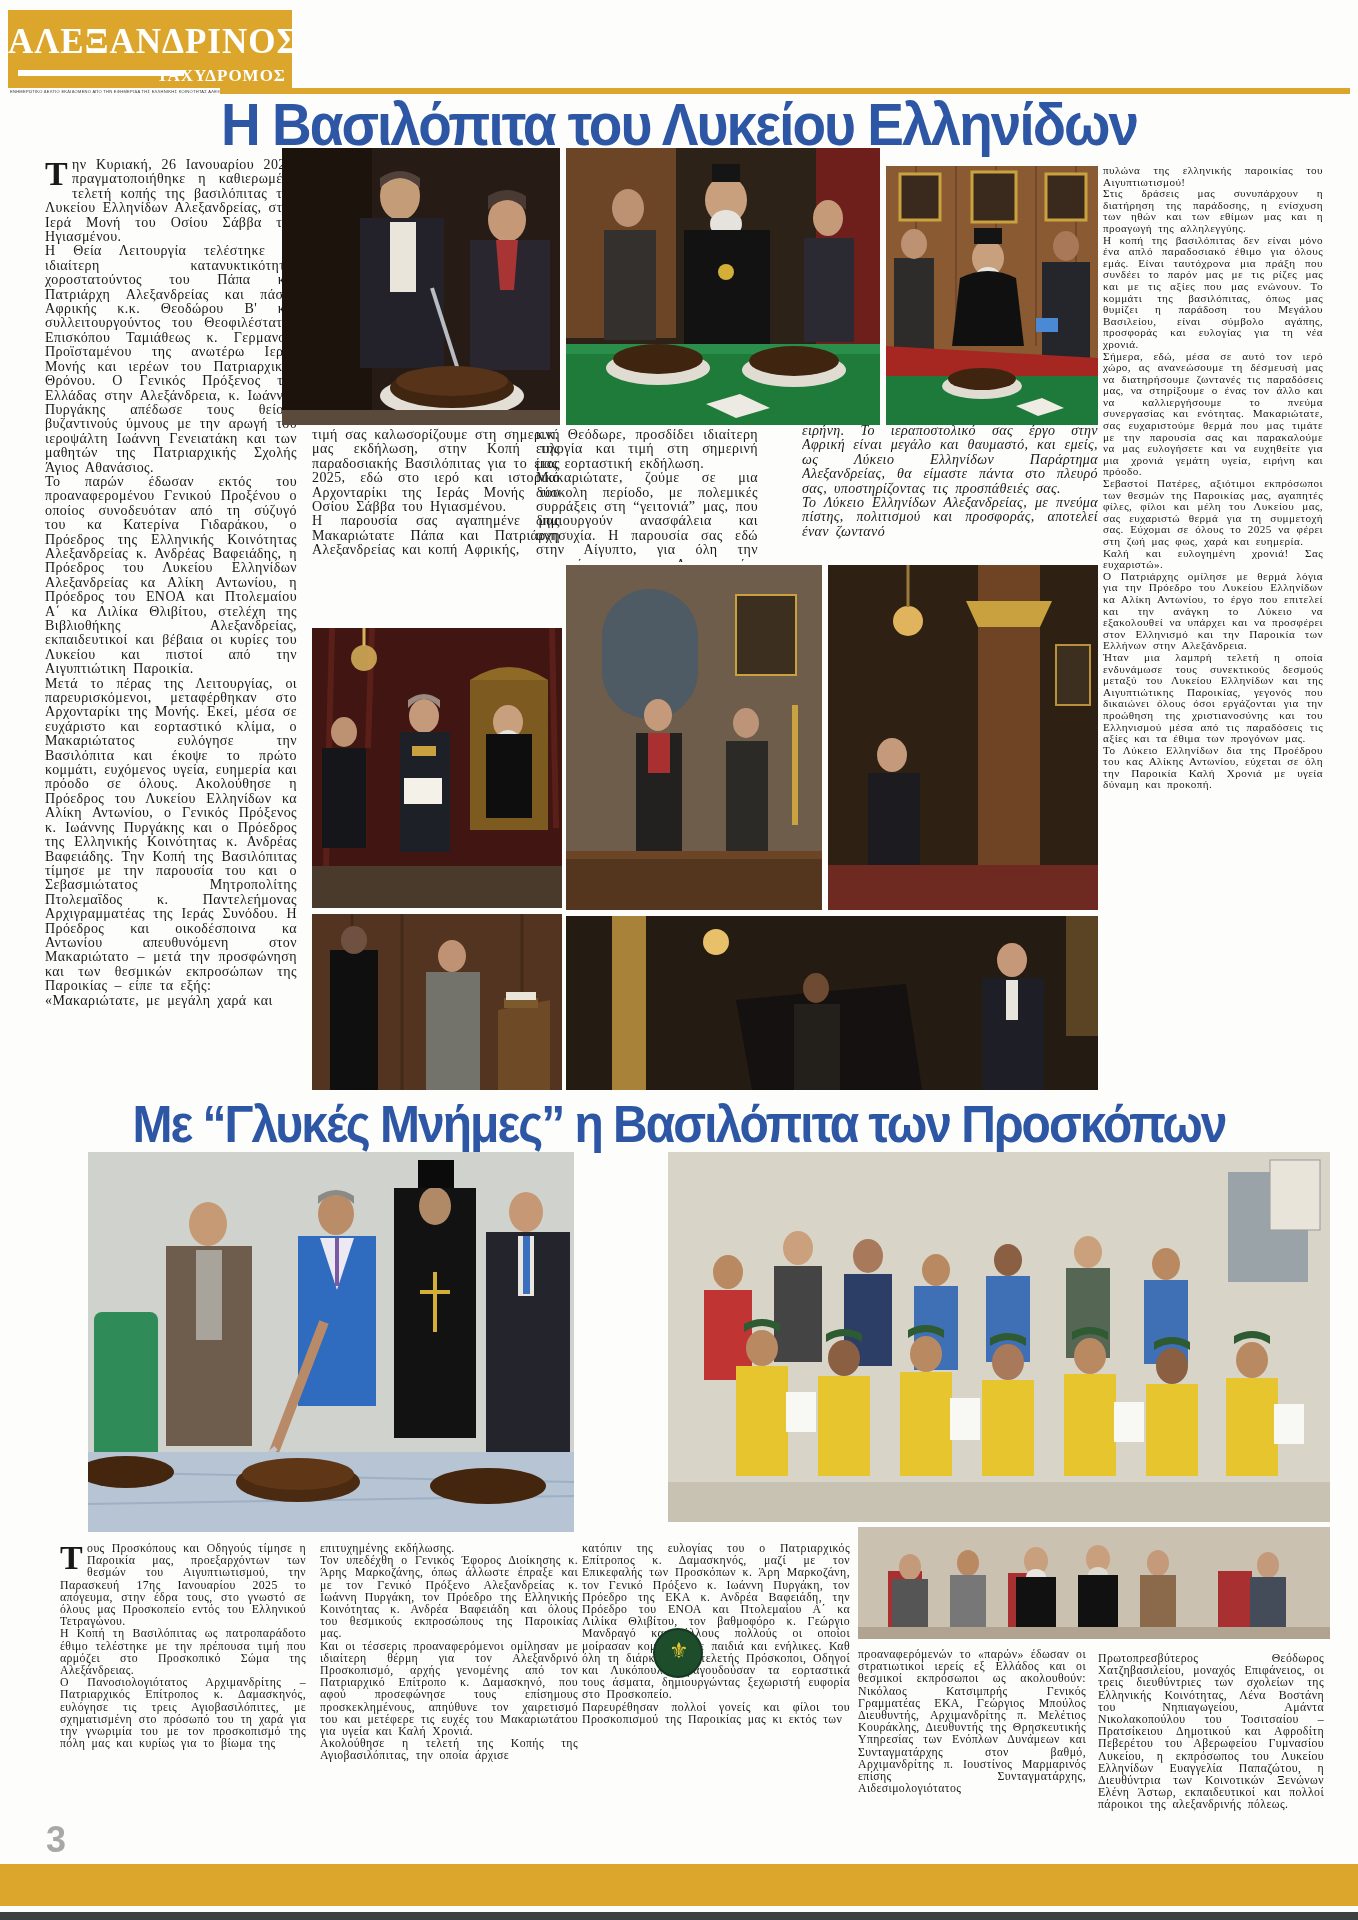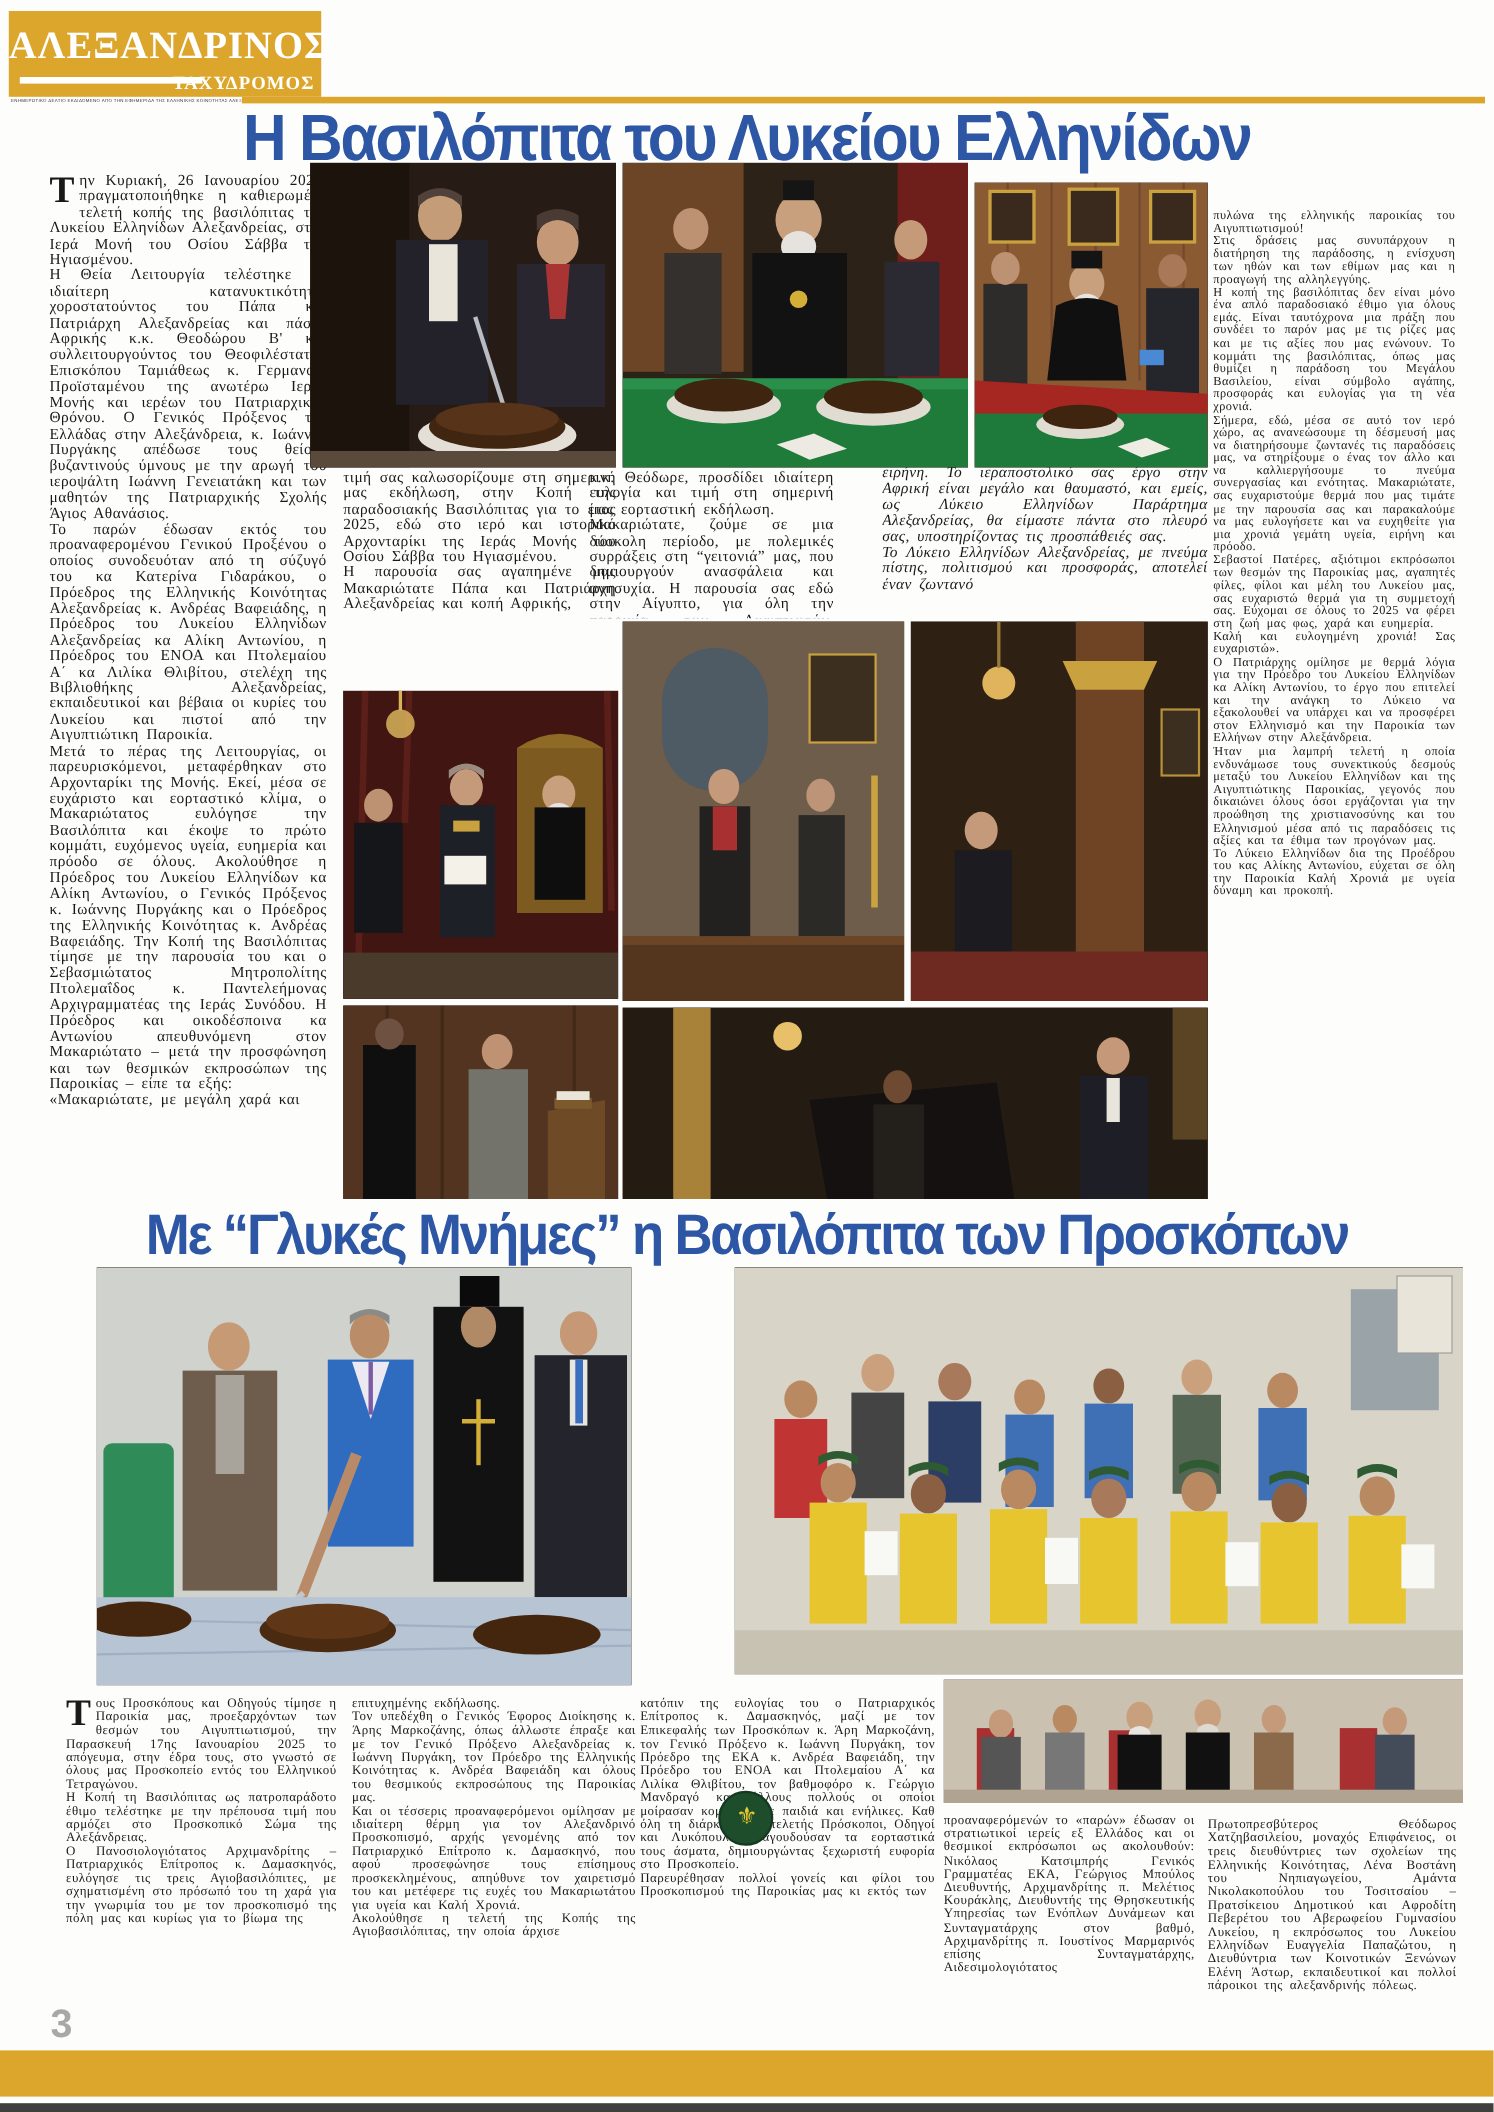--- a/index.html
+++ b/index.html
@@ -16,21 +16,21 @@
   .gold-rule{position:absolute;left:220px;top:88px;width:1130px;height:6px;background:#dca62c;}
   
   .headline{position:absolute;left:30px;width:1298px;text-align:center;color:#2d56a5;
             font-family:"Liberation Sans",sans-serif;font-weight:bold;white-space:nowrap;}
   .h1{top:90px;font-size:55px;letter-spacing:-2px;transform:scaleY(1.08);transform-origin:top;}
   .h2{top:1094px;font-size:48px;letter-spacing:-2px;transform:scaleY(1.08);transform-origin:top;}
   
   .col{position:absolute;text-align:justify;white-space:pre-line;overflow:hidden;
        letter-spacing:.4px;word-spacing:3px;color:#191919;}
   .a14{font-size:14px;line-height:14.4px;}
-  .a5{font-size:11.2px;line-height:11.6px;margin-top:26px;}
+  .a5{font-size:11.2px;line-height:11.6px;}
   .b{font-size:11.8px;line-height:12.2px;}
   .dropcap{float:left;font-weight:bold;font-size:34px;line-height:28px;padding:2px 4px 0 0;white-space:normal;}
   
   .ph{position:absolute;overflow:hidden;background:#241a12;}
   .ph svg{display:block;width:100%;height:100%;}
   
   .emblem{position:absolute;left:653px;top:1628px;width:46px;height:46px;border-radius:50%;
           background:#1e4d2b;border:2px solid #143820;z-index:5;}
   .emblem span{position:absolute;left:14px;top:8px;color:#e8c832;font-size:22px;}
   

